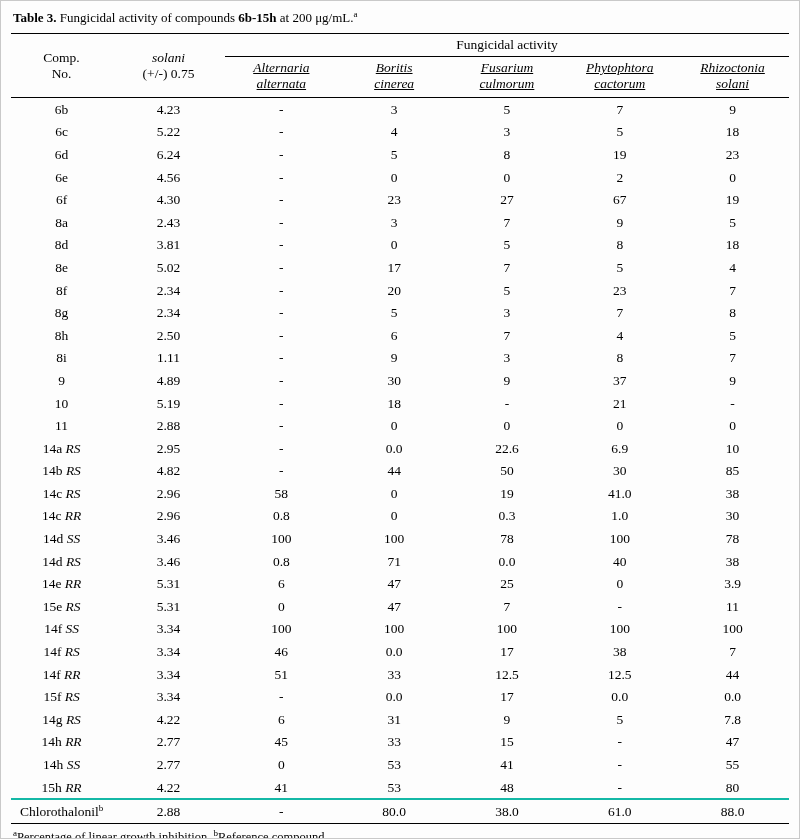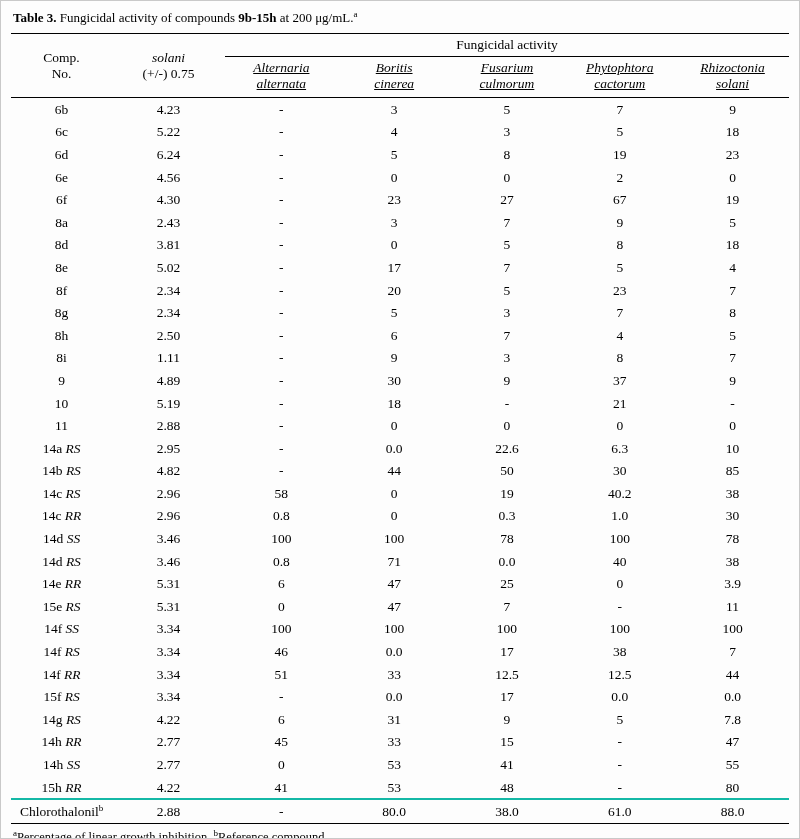--- a/index.html
+++ b/index.html
@@ -68,21 +68,21 @@
   }
   i { font-style: italic; }
   b { font-weight: bold; }
 </style>
 </head>
 <body>
 
 <div class="page">
 
   <div class="caption">
-    <b>Table 3.</b><span> Fungicidal activity of compounds </span><b>9b-15h</b><span> at 200 μg/mL.</span><sup>a</sup>
+    <b>Table 3.</b><span> Fungicidal activity of compounds </span><b>6b-15h</b><span> at 200 μg/mL.</span><sup>a</sup>
   </div>
 
   <table>
     <thead>
       <tr>
         <th rowspan="2" class="col-comp b-top b-bot">
           <span>Comp.</span><br>
           <span>No.</span>
         </th>
         <th rowspan="2" class="col-clogp b-top b-bot">
@@ -249,39 +249,39 @@
           <td>0</td>
           <td>0</td>
           <td>0</td>
         </tr>
         <tr>
           <td>14a<i> RS</i></td>
           <td>2.95</td>
           <td>-</td>
           <td>0.0</td>
           <td>22.6</td>
-          <td>6.3</td>
+          <td>6.9</td>
           <td>10</td>
         </tr>
         <tr>
           <td>14b<i> RS</i></td>
           <td>4.82</td>
           <td>-</td>
           <td>44</td>
           <td>50</td>
           <td>30</td>
           <td>85</td>
         </tr>
         <tr>
           <td>14c<i> RS</i></td>
           <td>2.96</td>
           <td>58</td>
           <td>0</td>
           <td>19</td>
-          <td>40.2</td>
+          <td>41.0</td>
           <td>38</td>
         </tr>
         <tr>
           <td>14c<i> RR</i></td>
           <td>2.96</td>
           <td>0.8</td>
           <td>0</td>
           <td>0.3</td>
           <td>1.0</td>
           <td>30</td>

